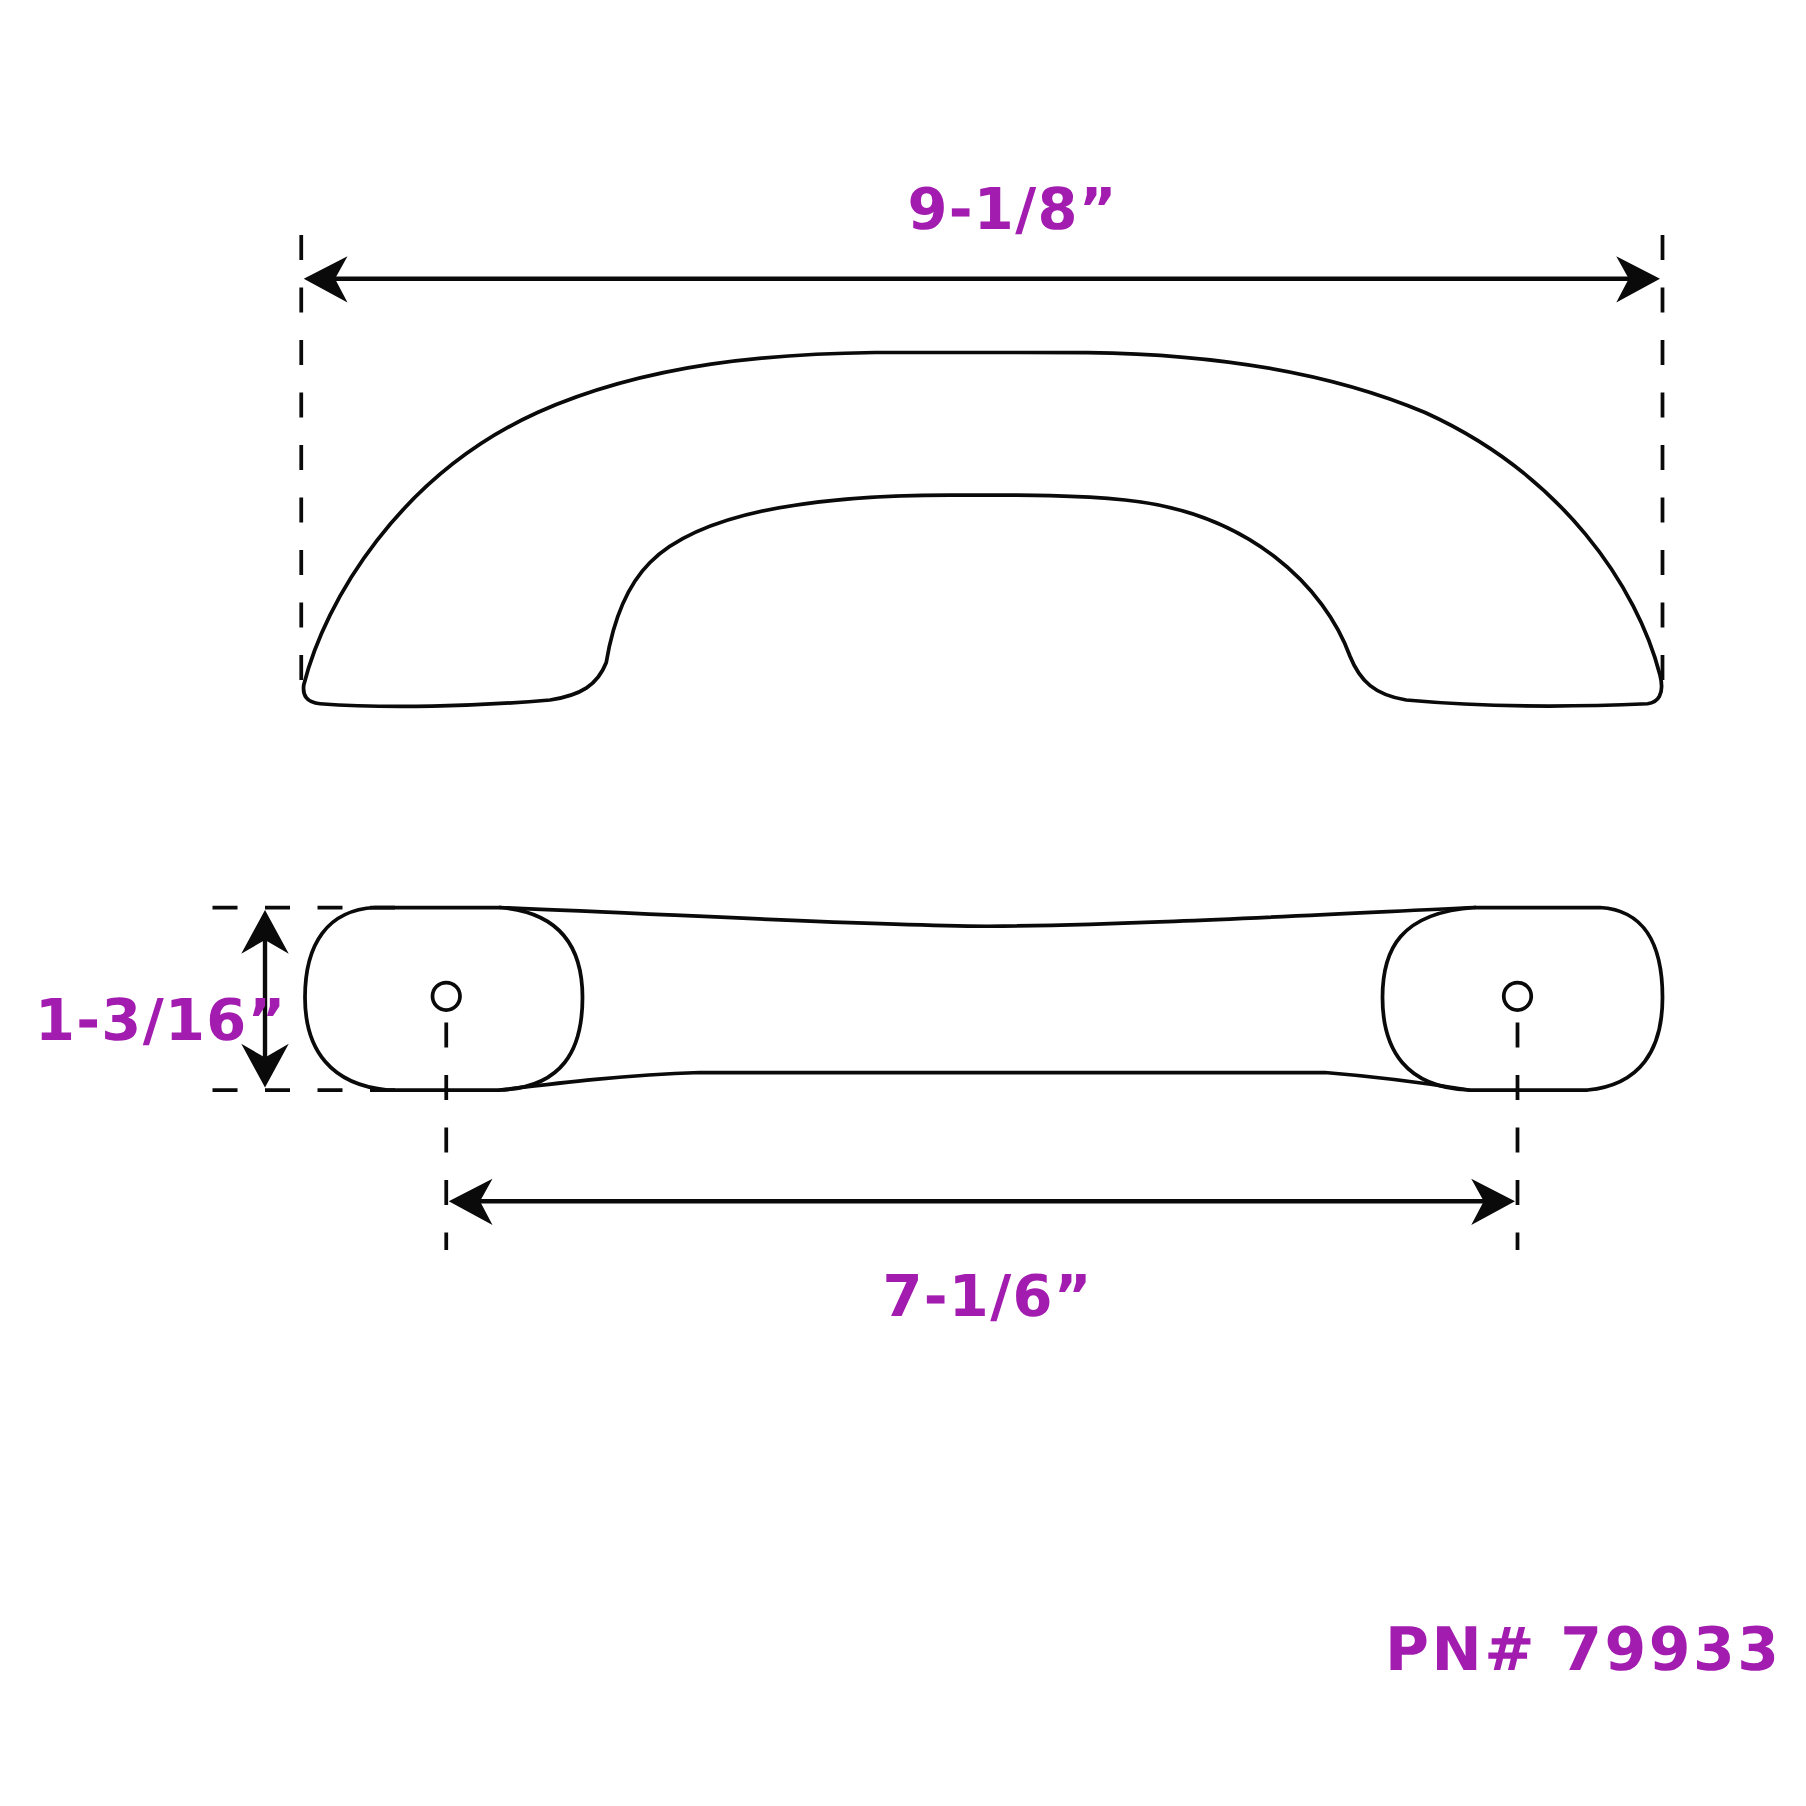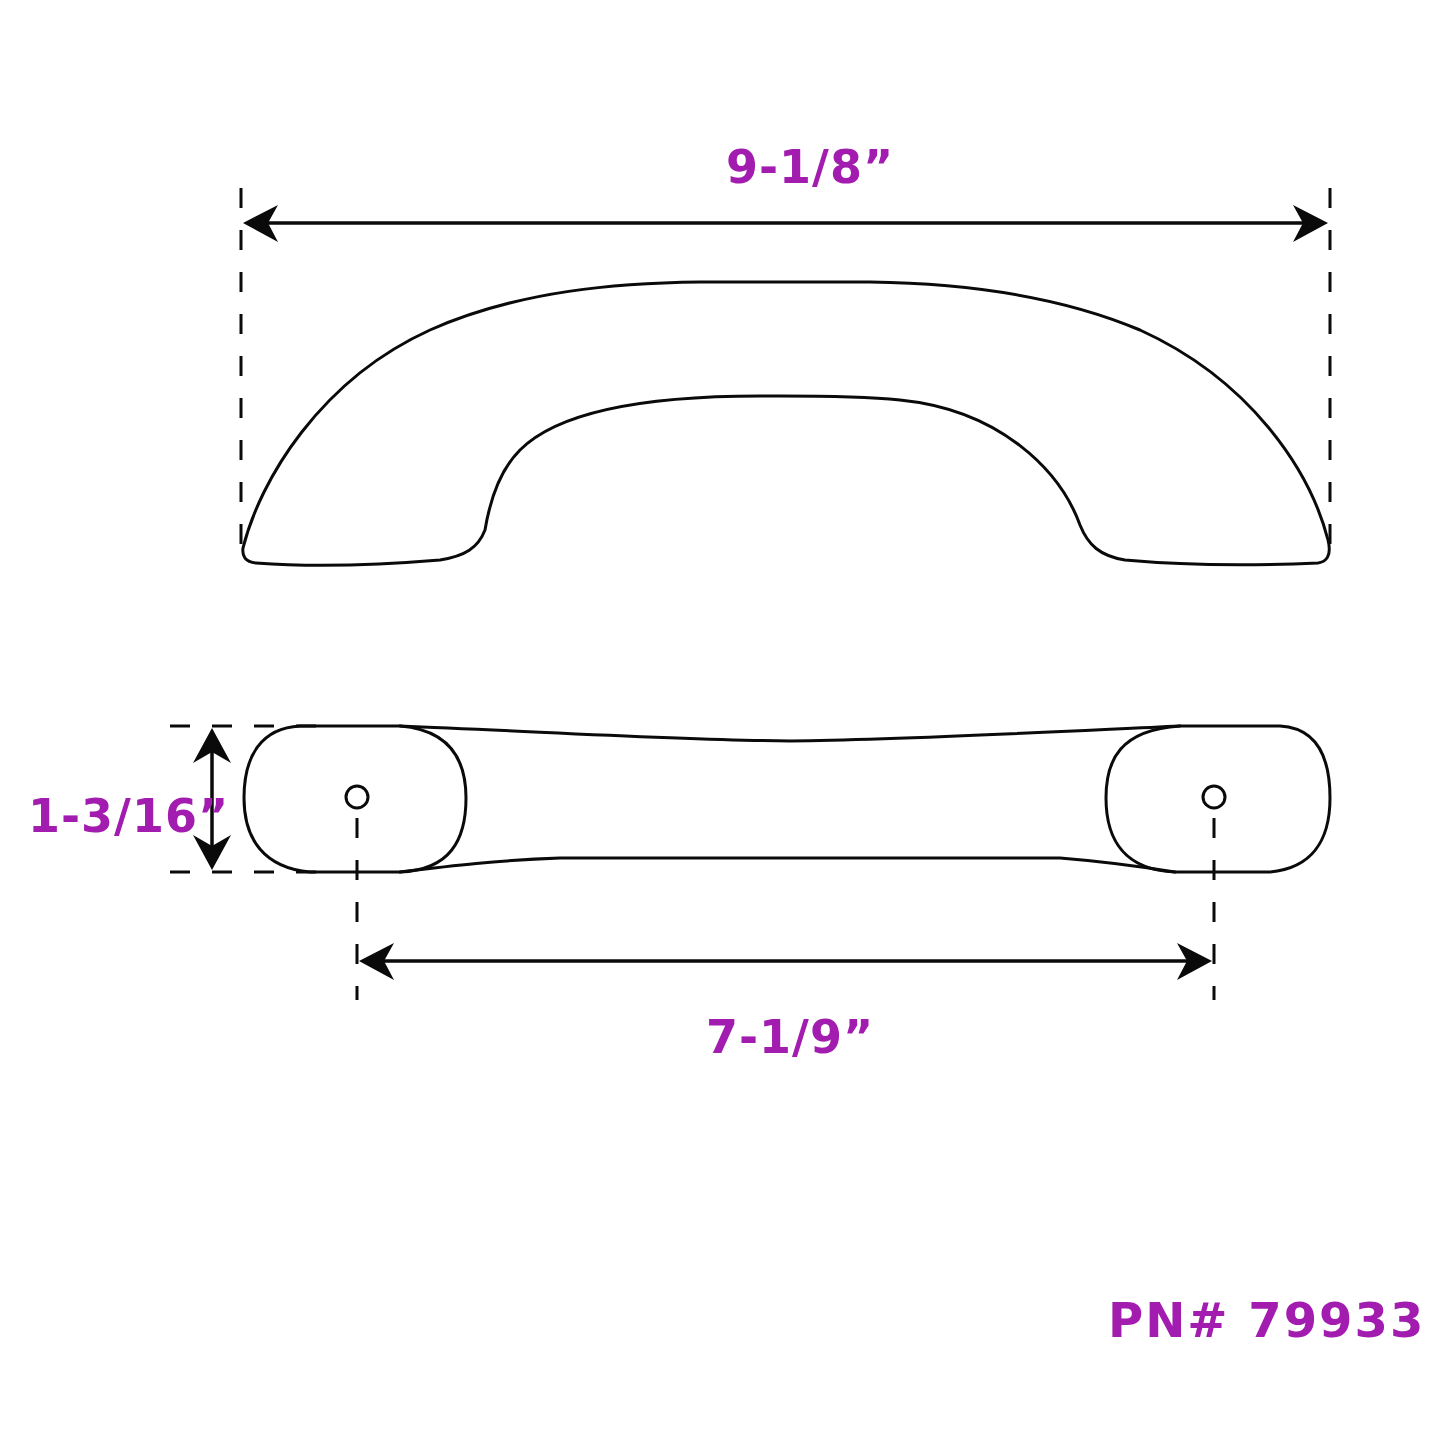--- a/index.html
+++ b/index.html
@@ -79,14 +79,14 @@
     <line class="dash" x1="1214" y1="808" x2="1214" y2="1000" stroke-dashoffset="-10"></line>
 
     <line class="dimline" x1="375" y1="961" x2="1196" y2="961"></line>
     <path class="arrowhead" d="M359,961 L394,943 L384,961 L394,980 Z"></path>
     <path class="arrowhead" d="M1212,961 L1177,943 L1187,961 L1177,980 Z"></path>
   </g>
 </svg>
 
 <div class="label dim-overall">9-1/8”</div>
 <div class="label dim-height">1-3/16”</div>
-<div class="label dim-cc">7-1/9”</div>
+<div class="label dim-cc">7-1/6”</div>
 <div class="label part-number">PN# 79933</div>
 
 </body></html>

